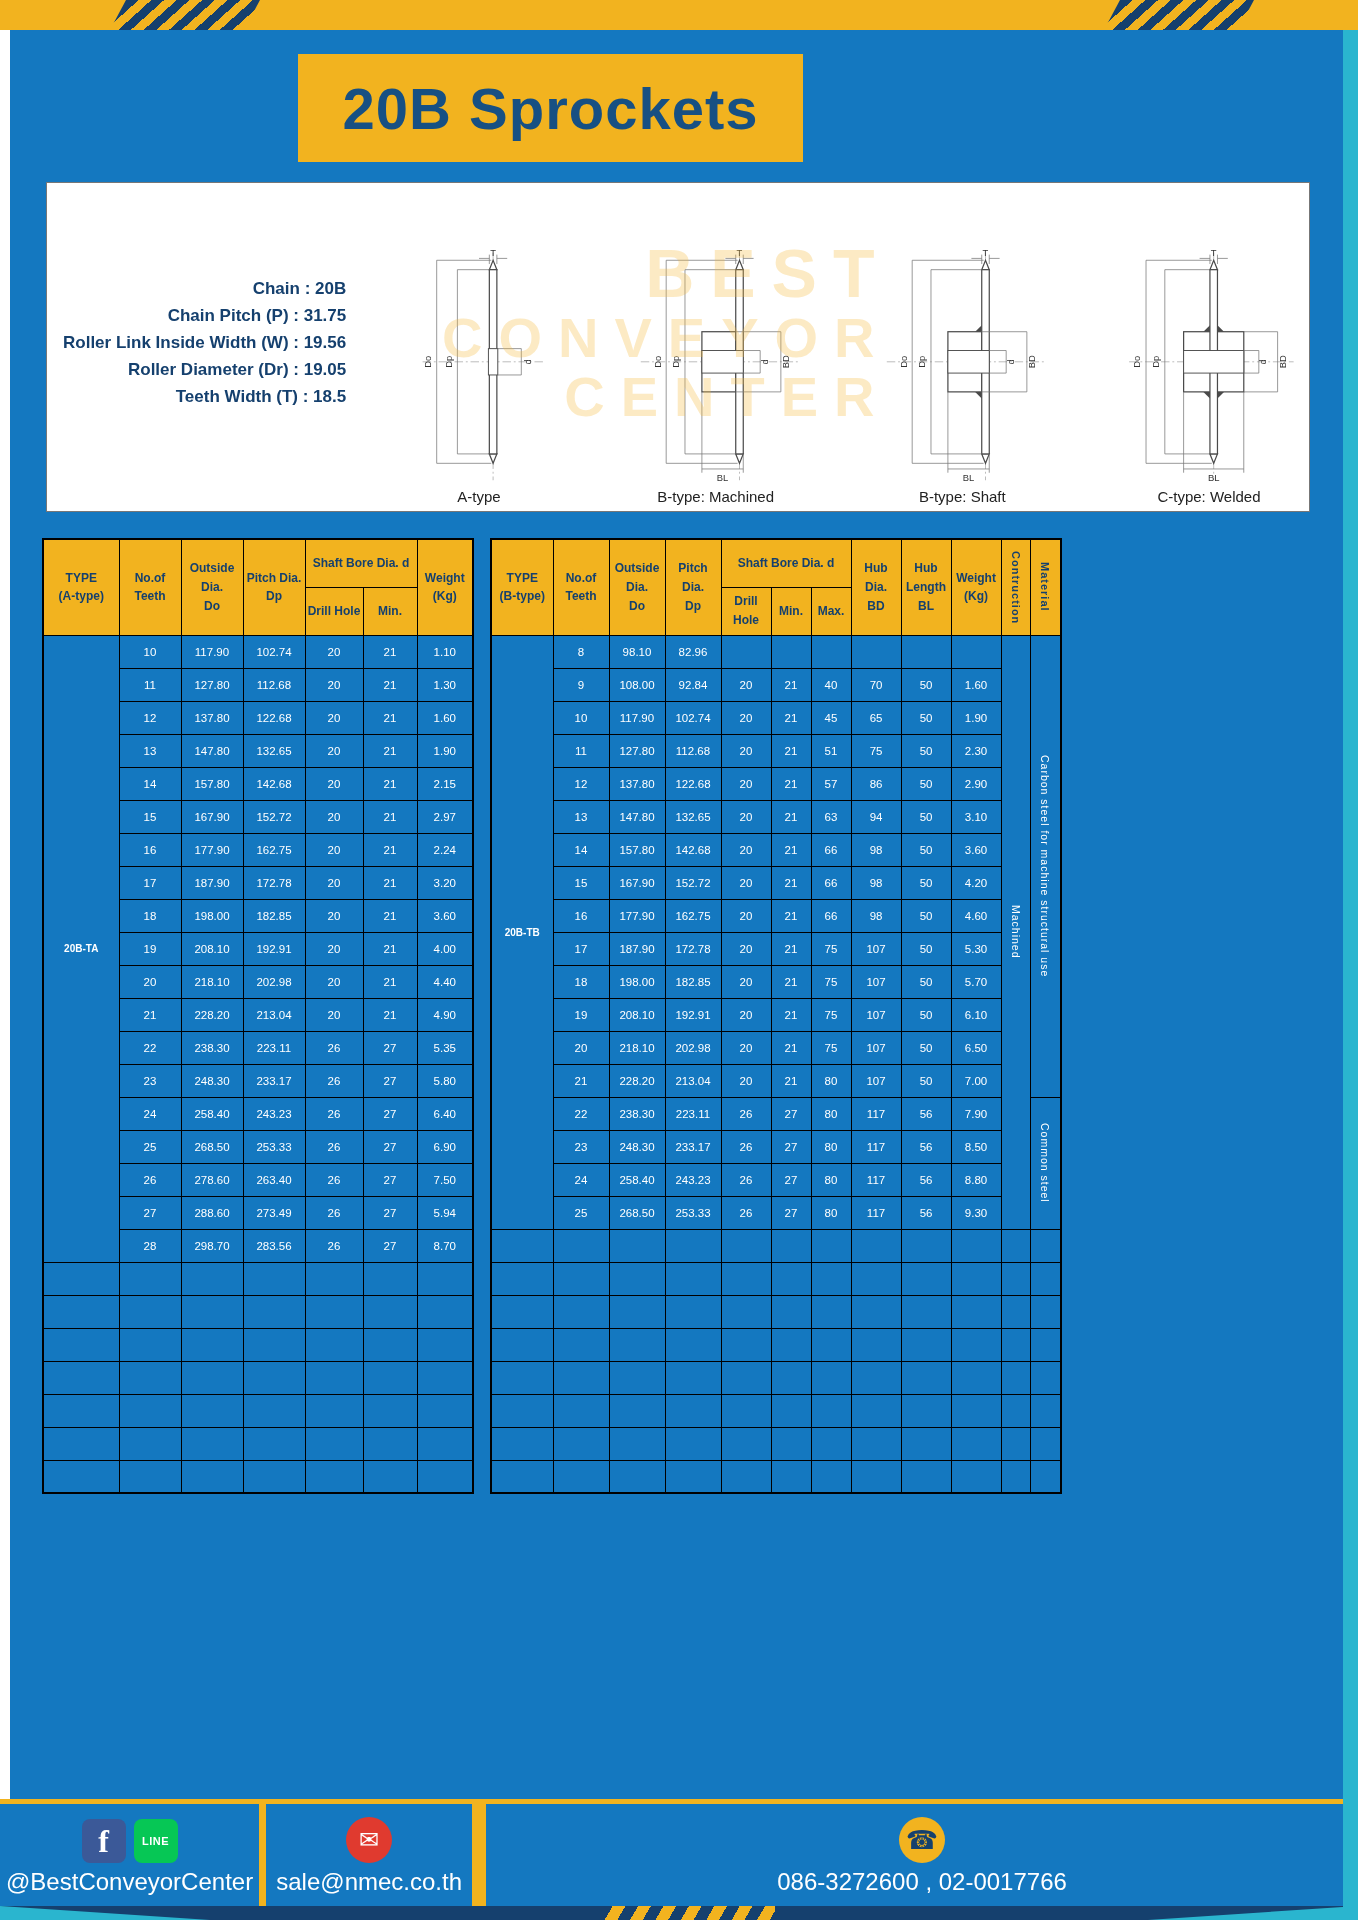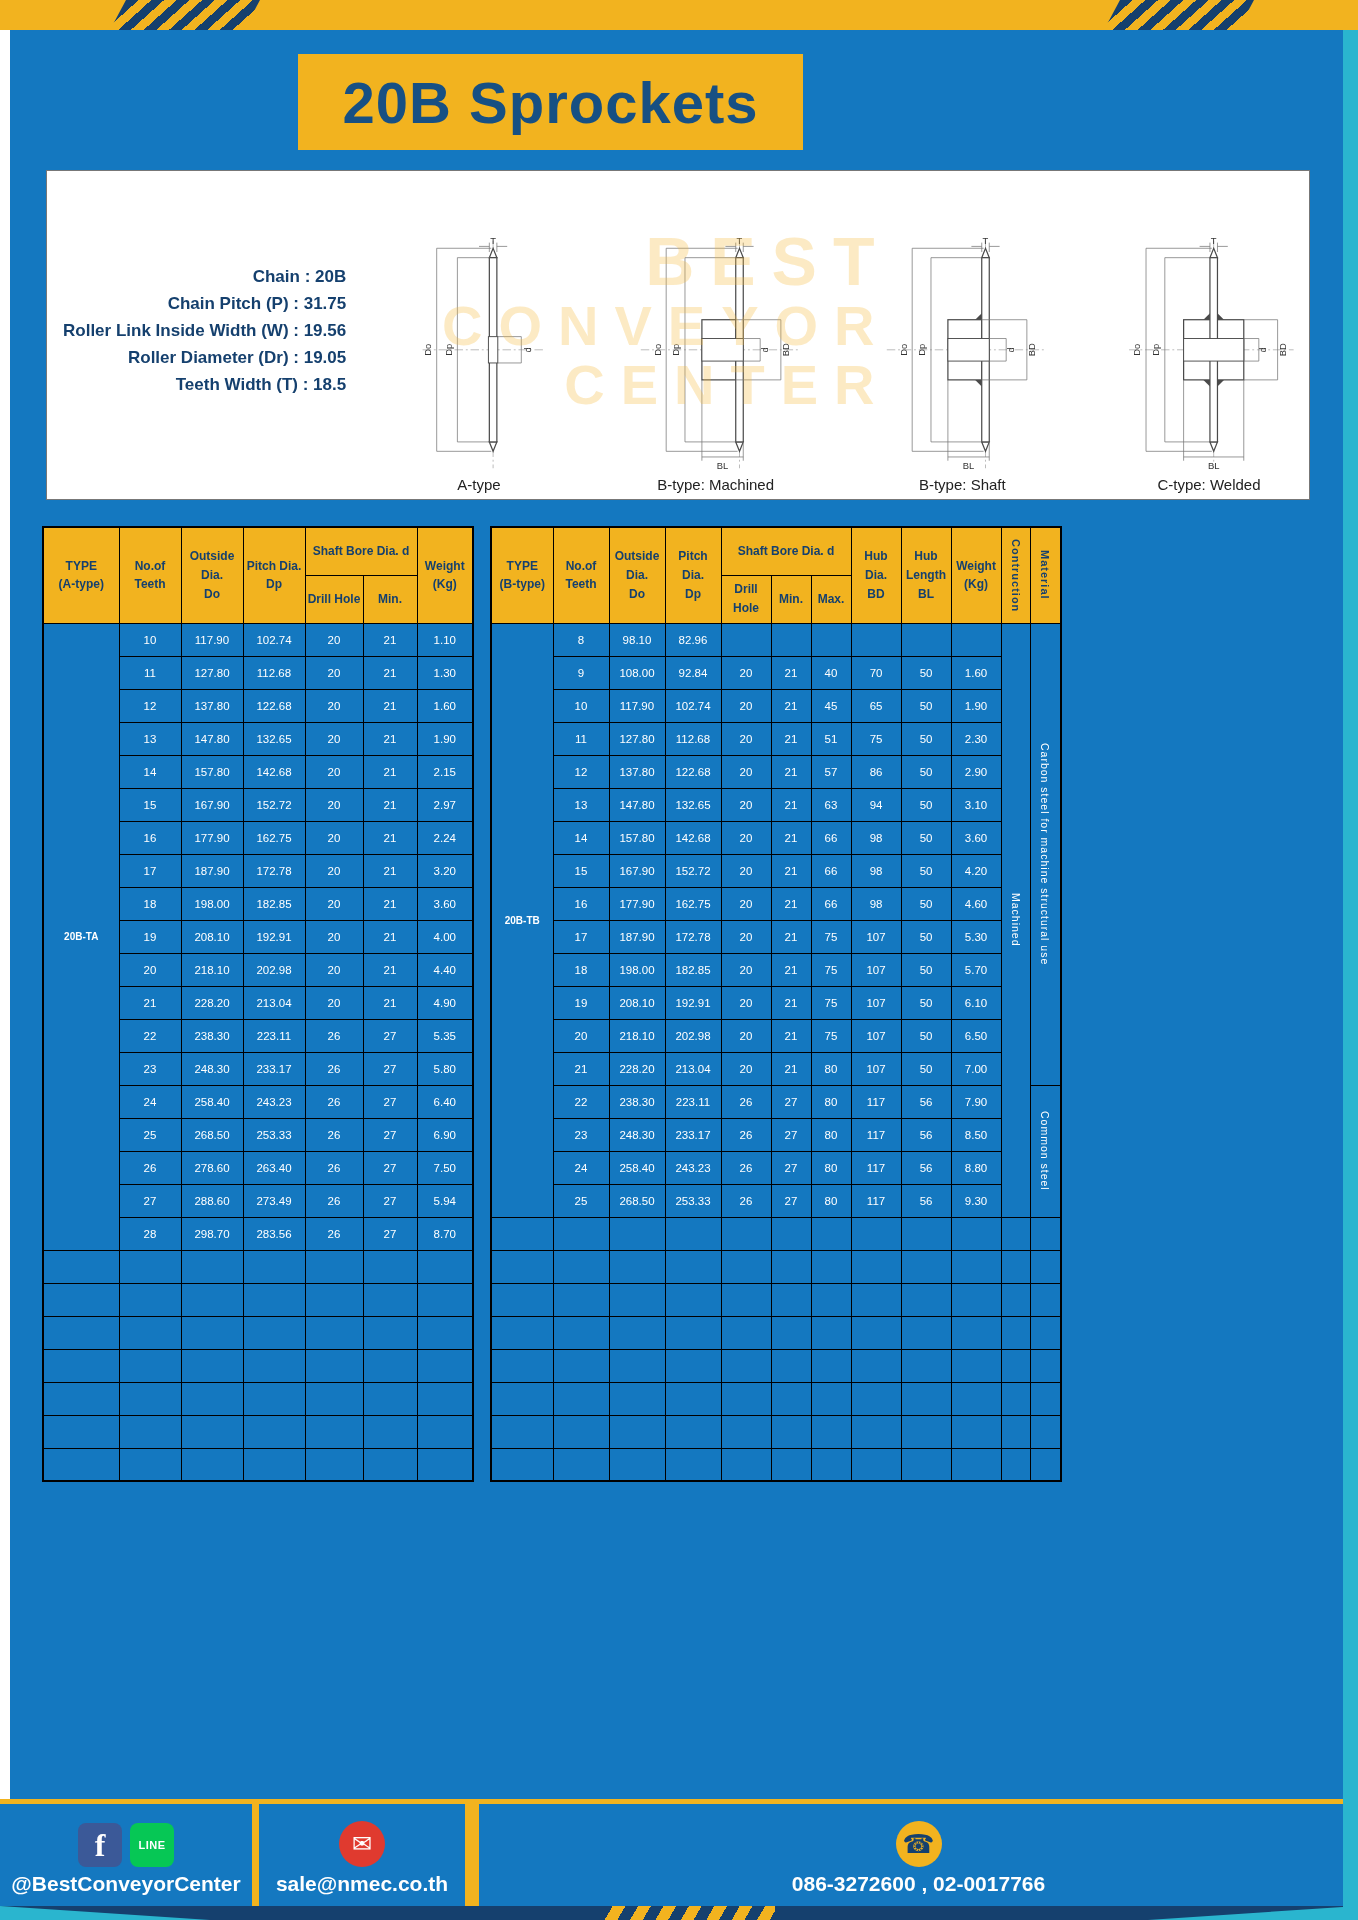--- a/index.html
+++ b/index.html
@@ -18,21 +18,21 @@
   .top-bar { position: relative; height: 30px; background: var(--yellow, #f2b31f); z-index: 5; flex: 0 0 auto; }
   .hazard { background: repeating-linear-gradient(120deg, var(--navy, #15406e) 0 11px, var(--yellow, #f2b31f) 11px 22px); }
   .hz-l { position: absolute; top: 0; left: 118px; width: 134px; height: 30px; transform: skewX(-28deg); }
   .hz-r { position: absolute; top: 0; right: 112px; width: 134px; height: 30px; transform: skewX(-28deg); }
   .edge-left { position: absolute; left: 0; top: 30px; width: 10px; height: 1770px; background: #ffffff; z-index: 1; }
   .edge-right { position: absolute; right: 0; top: 30px; width: 15px; bottom: 0; background: var(--teal, #2ab5cf); z-index: 7; }
 
   
   .title-banner {
     margin: 24px 0 0 298px;
-    width: 505px; height: 96px;
+    width: 505px; height: 108px;
     background: var(--yellow, #f2b31f);
     display: flex; align-items: center; justify-content: center;
     z-index: 2; position: relative;
     flex: 0 0 auto;
   }
   .title-banner h1 { font-size: 58px; font-weight: 800; color: var(--title_navy, #175083); letter-spacing: 1px; }
 
   
   .spec-box {
     position: relative; z-index: 2; flex: 0 0 auto;
@@ -85,21 +85,21 @@
   .footer {
     display: flex; align-items: stretch;
     border-top: 5px solid var(--yellow, #f2b31f);
     background: var(--blue, #1478c0);
     height: 107px;
   }
   .fgroup { display: flex; flex-direction: column; align-items: center; justify-content: flex-end; gap: 5px; padding: 8px 6px 10px; }
   .g1 { flex: 0 0 252px; } .g2 { flex: 0 0 206px; } .g3 { flex: 0 0 350px; } .g4 { flex: 1 1 auto; }
   .fsep { flex: 0 0 7px; background: var(--yellow, #f2b31f); }
   .ficons { display: flex; gap: 8px; }
-  .ftext { color: #ffffff; font-weight: bold; font-size: 21px; white-space: nowrap; }
+  .ftext { color: #ffffff; font-weight: normal; font-size: 24px; white-space: nowrap; }
   .icon-sq {
     width: 44px; height: 44px; border-radius: 8px;
     display: flex; align-items: center; justify-content: center;
     color: #fff; font-weight: bold;
   }
   .fb { background: var(--fb_blue, #3b5998); font-size: 32px; font-family: "Liberation Serif", serif; }
   .line { background: var(--line_green, #06c755); font-size: 11px; letter-spacing: 0.5px; }
   .icon-cir {
     width: 46px; height: 46px; border-radius: 50%;
     display: flex; align-items: center; justify-content: center;

